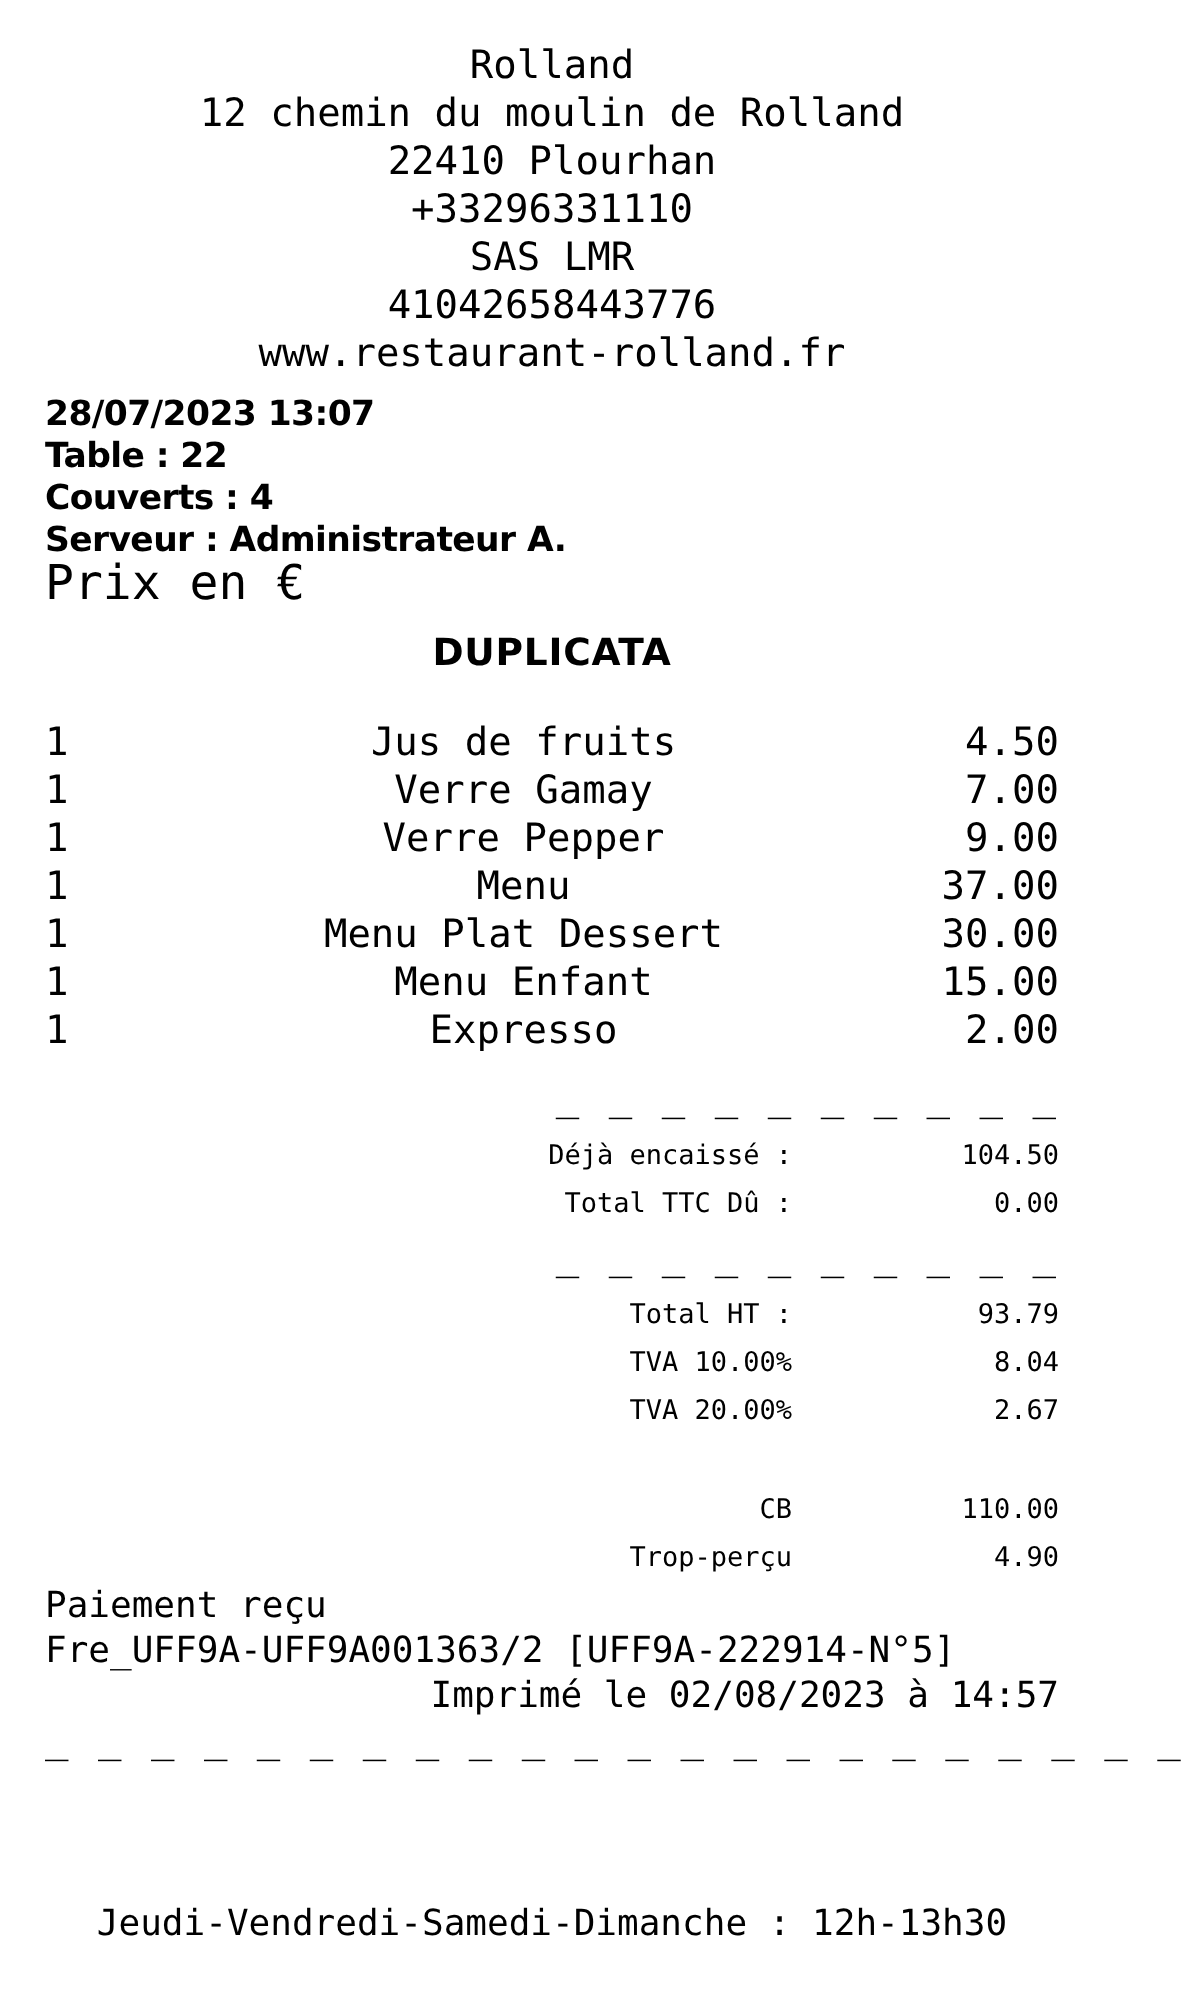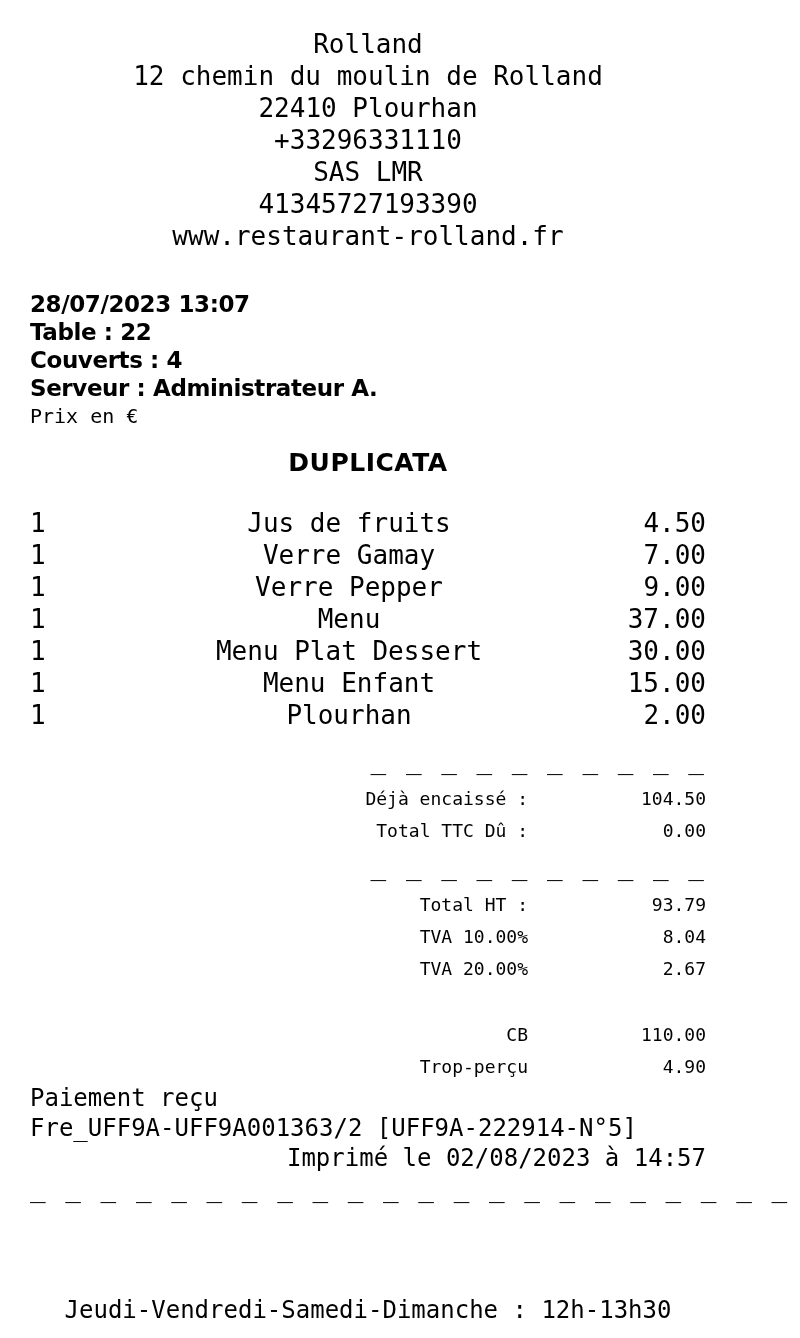--- a/index.html
+++ b/index.html
@@ -25,34 +25,34 @@
   .header-block {
     text-align: center;
     font-size: 26px;
     line-height: 32px;
     letter-spacing: 0px;
   }
   .header-line {
     white-space: pre;
   }
   .meta-block {
-    margin-top: 38px;
+    margin-top: 10px;
     font-size: 24px;
     line-height: 28px;
     text-align: left;
   }
   .meta-bold {
     font-family: "DejaVu Sans", sans-serif;
     font-weight: bold;
     letter-spacing: -0.4px;
     font-size: 23px;
     white-space: pre;
   }
   .meta-plain {
-    font-size: 20px;
+    font-size: 32px;
     white-space: pre;
   }
   .duplicata {
     margin-top: 18px;
     text-align: center;
     font-family: "DejaVu Sans", sans-serif;
     font-weight: bold;
     font-size: 25px;
     letter-spacing: 0.5px;
   }
@@ -139,21 +139,21 @@
 <body>
 
 <div class="receipt">
 
   <div class="header-block">
     <div class="header-line">Rolland</div>
     <div class="header-line">12 chemin du moulin de Rolland</div>
     <div class="header-line">22410 Plourhan</div>
     <div class="header-line">+33296331110</div>
     <div class="header-line">SAS LMR</div>
-    <div class="header-line">41345727193390</div>
+    <div class="header-line">41042658443776</div>
     <div class="header-line">www.restaurant-rolland.fr</div>
   </div>
 
   <div class="meta-block">
     <div class="meta-bold">28/07/2023 13:07</div>
     <div class="meta-bold">Table : 22</div>
     <div class="meta-bold">Couverts : 4</div>
     <div class="meta-bold">Serveur : Administrateur A.</div>
     <div class="meta-plain">Prix en €</div>
   </div>
@@ -186,21 +186,21 @@
       <span class="item-label">Menu Plat Dessert</span>
       <span class="item-price">30.00</span>
     </div>
     <div class="item-row">
       <span class="item-qty">1</span>
       <span class="item-label">Menu Enfant</span>
       <span class="item-price">15.00</span>
     </div>
     <div class="item-row">
       <span class="item-qty">1</span>
-      <span class="item-label">Plourhan</span>
+      <span class="item-label">Expresso</span>
       <span class="item-price">2.00</span>
     </div>
   </div>
 
   <div class="dash-line">_ _ _ _ _ _ _ _ _ _</div>
 
   <div class="totals">
     <div class="tot-row">
       <span class="tot-label">Déjà encaissé :</span>
       <span class="tot-val">104.50</span>

